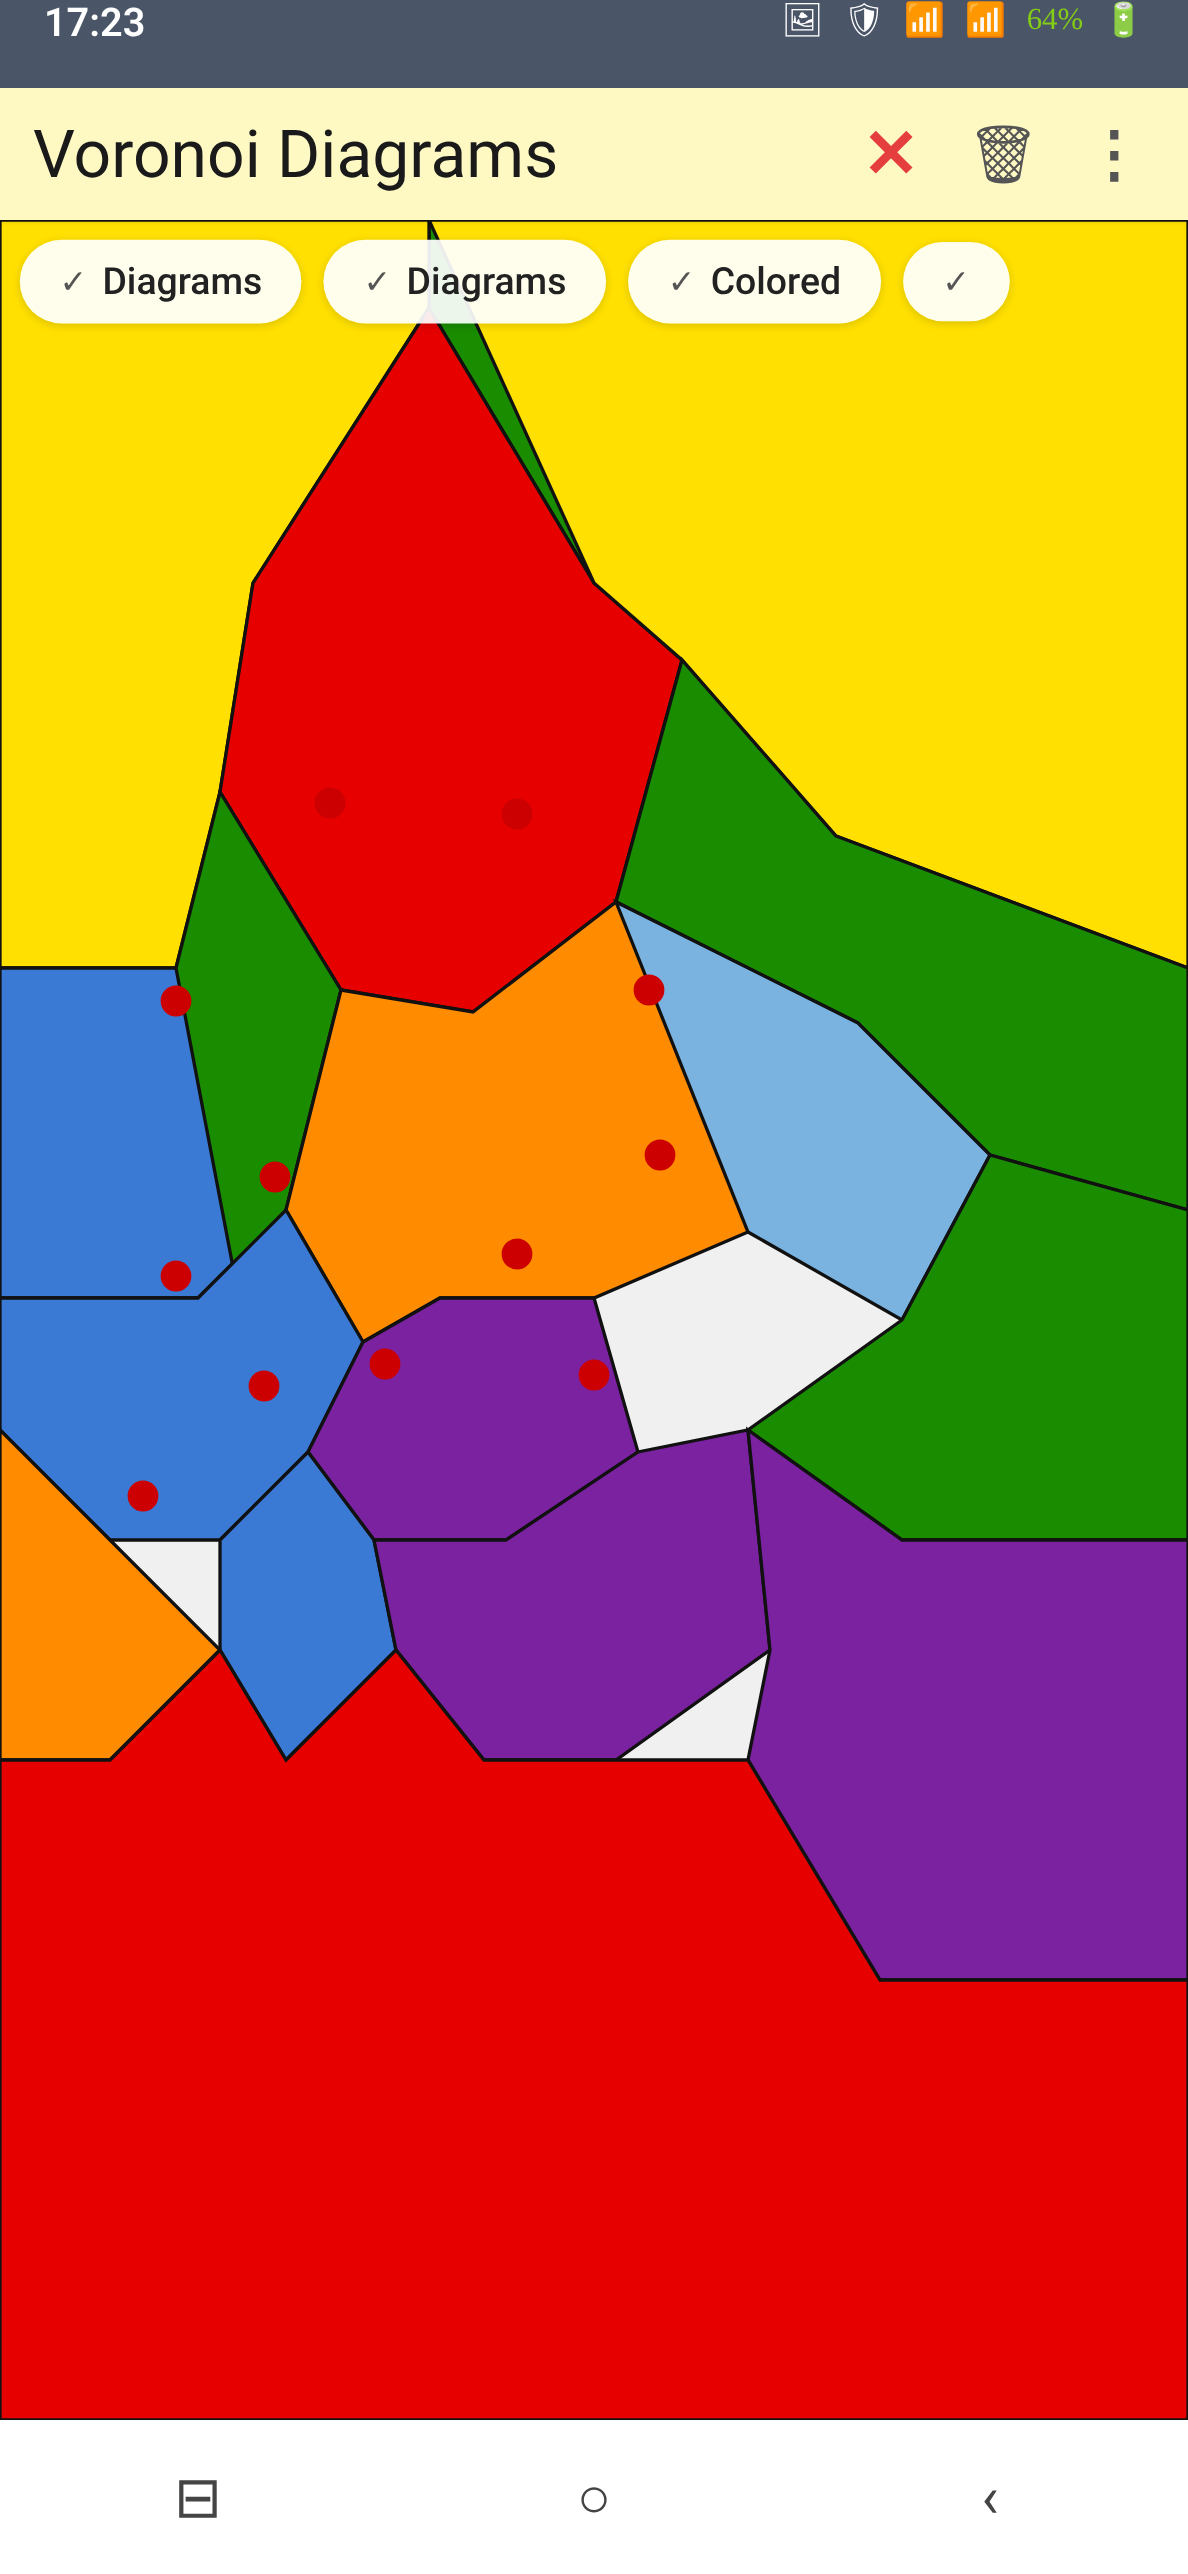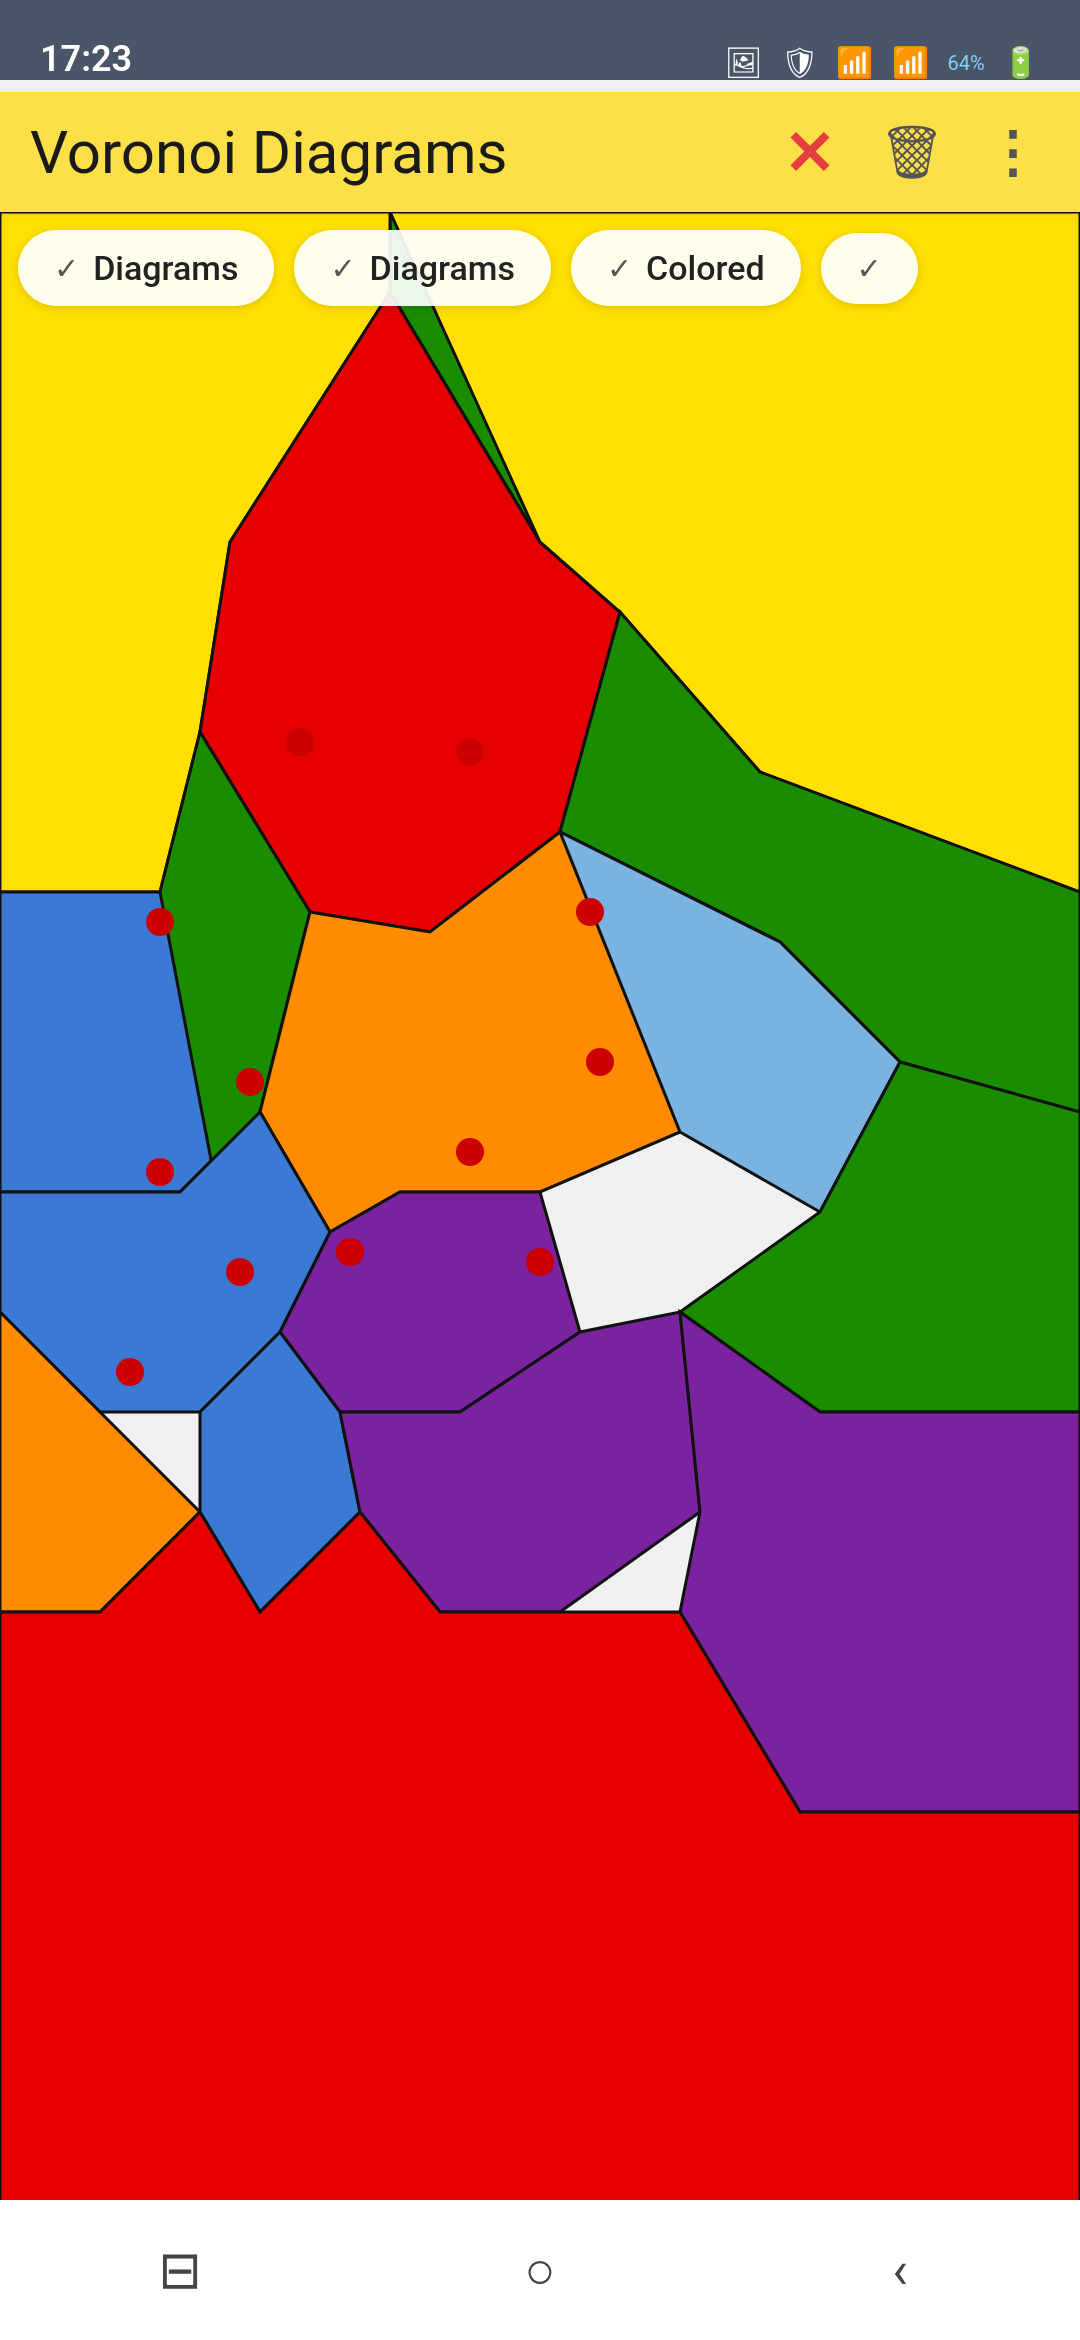--- a/index.html
+++ b/index.html
@@ -12,57 +12,57 @@
       overflow: hidden;
       position: relative;
     }
 
     
     .status-bar {
       width: 100%;
       height: 80px;
       background: #4a5568;
       display: flex;
-      align-items: flex-end;
+      align-items: flex-start;
       justify-content: space-between;
       padding: 0 40px;
       position: relative;
       z-index: 100;
     }
     .status-time {
       color: white;
       font-size: 36px;
       font-weight: 600;
     }
     .status-icons {
       display: flex;
       align-items: center;
       gap: 18px;
     }
     .status-icon {
       color: white;
       font-size: 30px;
     }
     .battery-text {
-      color: #7dd3fc;
-      font-size: 20px;
+      color: #84cc16;
+      font-size: 28px;
+      font-family: Liberation Serif, serif;
     }
 
     
     .app-bar {
       width: 100%;
       height: 120px;
-      background: #fde047;
+      background: #fef9c3;
       display: flex;
       align-items: center;
       padding: 0 30px;
       position: relative;
       z-index: 100;
       box-shadow: 0 2px 4px rgba(0,0,0,0.1);
-      margin-top: 12px;
     }
     .app-title {
       font-size: 60px;
       font-weight: 400;
       color: #1a1a1a;
       flex: 1;
     }
     .app-bar-actions {
       display: flex;
       align-items: center;

